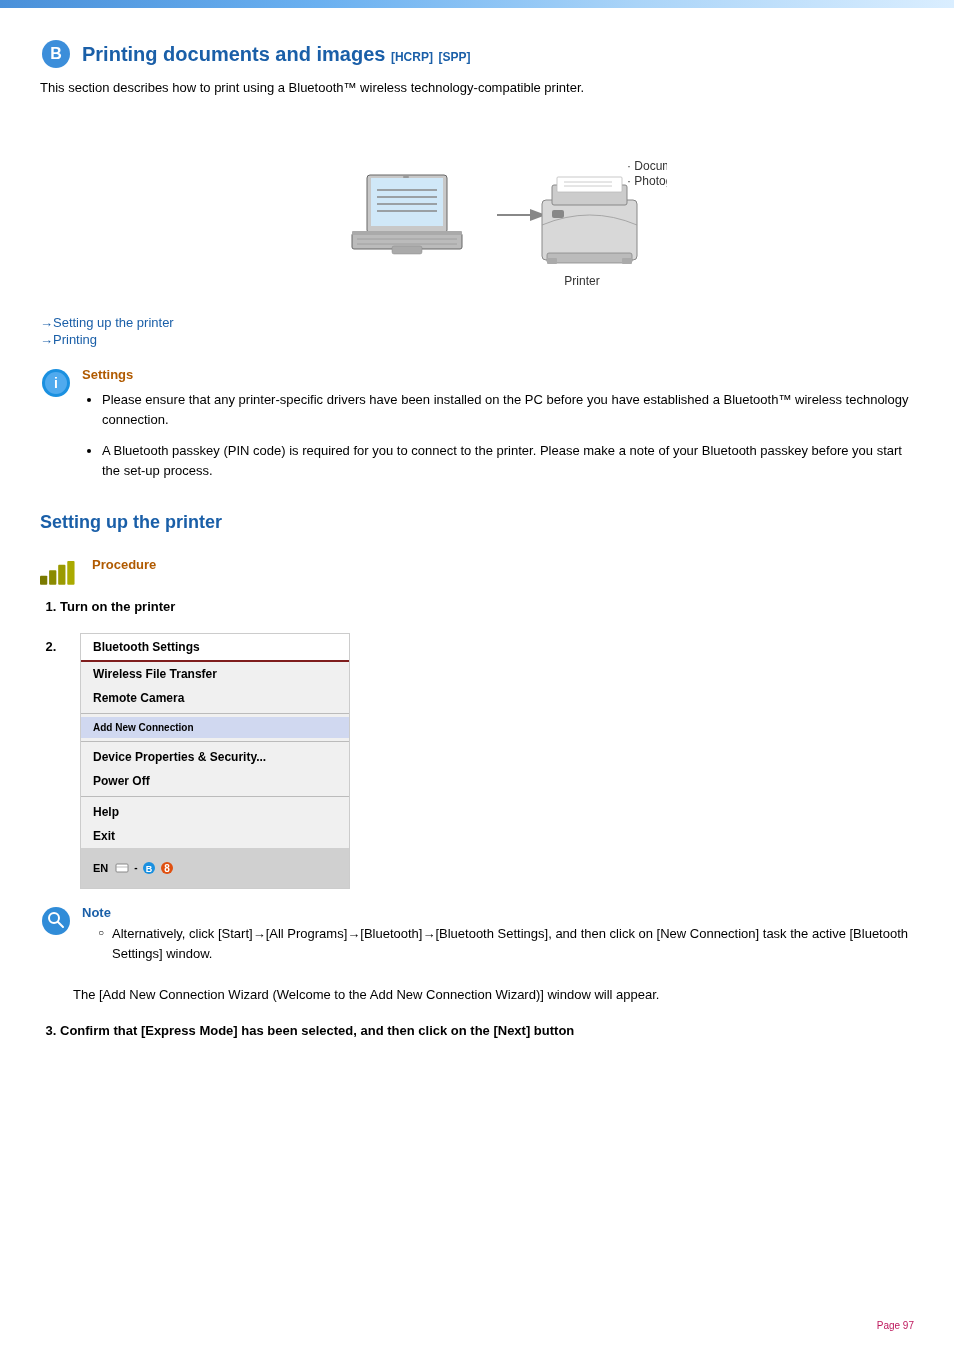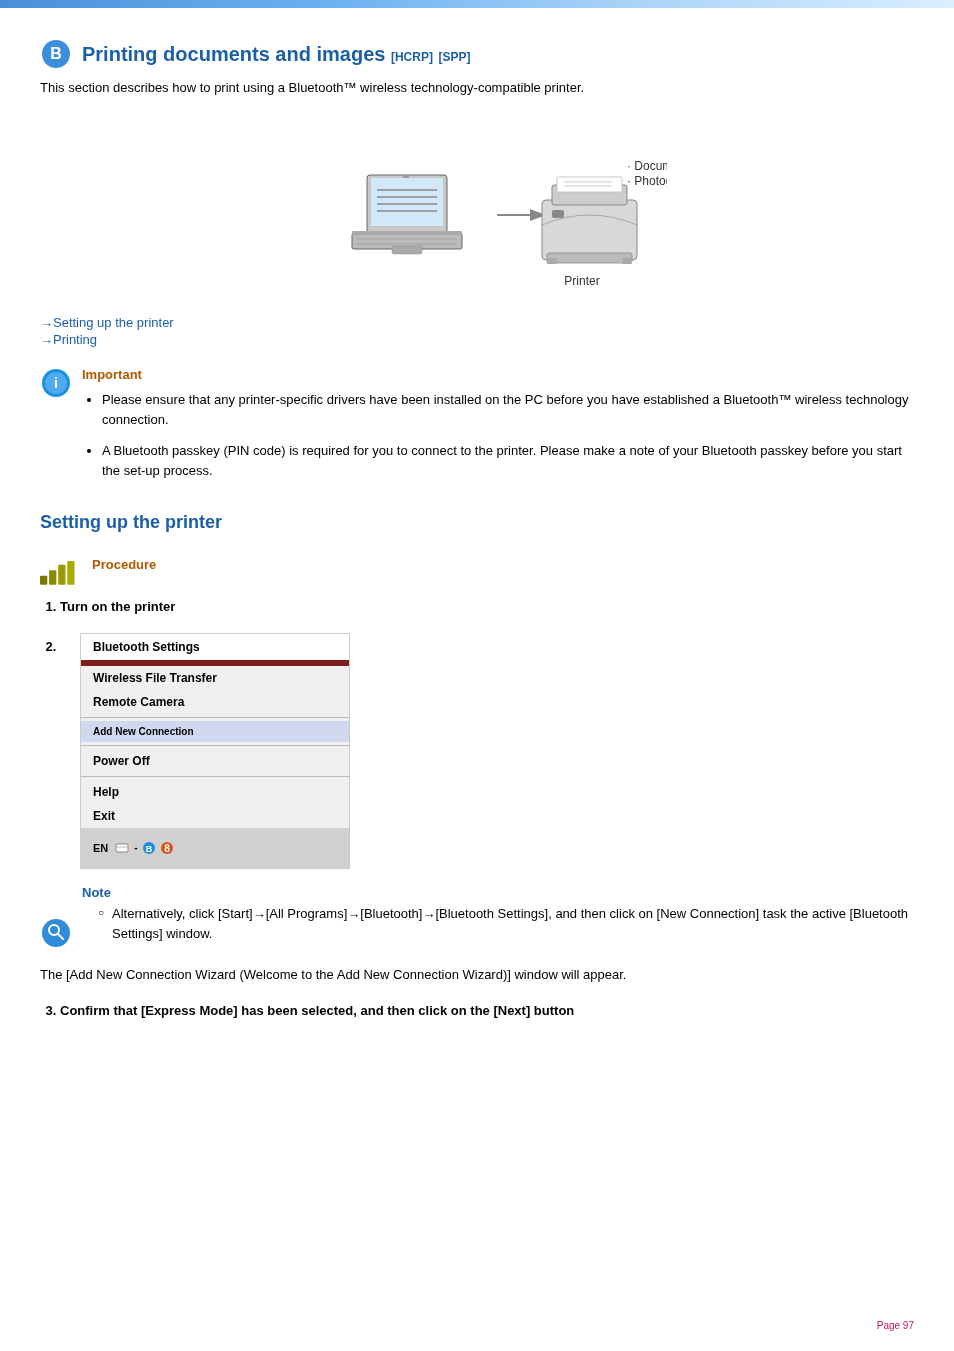--- a/index.html
+++ b/index.html
@@ -129,21 +129,21 @@
       background: #f0f0f0;
       width: 270px;
       padding: 0;
       font-size: 12px;
     }
     .ctx-header {
       background: #fff;
       padding: 4px 12px;
       font-weight: bold;
       font-size: 12px;
-      border-bottom: 6px solid #7f1d1d;
+      border-bottom: 2px solid #7f1d1d;
     }
     .ctx-item {
       padding: 3px 12px;
       background: #f0f0f0;
       font-size: 12px;
       cursor: default;
     }
     .ctx-item.highlighted {
       background: #d0d8f0;
       font-size: 10px;
@@ -155,21 +155,21 @@
     .ctx-footer {
       background: #d0d0d0;
       padding: 12px 12px;
       font-size: 11px;
       display: flex;
       align-items: center;
       gap: 6px;
     }
     .note-box {
       display: flex;
-      align-items: flex-end;
+      align-items: flex-start;
       margin-bottom: 16px;
     }
     .note-icon {
       width: 32px;
       height: 32px;
       margin-right: 10px;
       flex-shrink: 0;
     }
     .note-label {
       font-size: 13px;
@@ -193,20 +193,21 @@
       content: "○";
       position: absolute;
       left: 0;
       font-size: 10px;
       top: 1px;
     }
     .paragraph-text {
       font-size: 13px;
       line-height: 1.5;
       margin-bottom: 16px;
+      margin-left: 33px;
     }
     .page-number {
       position: absolute;
       bottom: 20px;
       right: 40px;
       font-size: 10px;
       color: #be185d;
       text-align: center;
     }
   </style>
@@ -299,21 +300,21 @@
     </a>
   </div>
 
   <div class="important-box">
     <svg class="important-icon" viewBox="0 0 32 32" xmlns="http://www.w3.org/2000/svg">
       <circle cx="16" cy="16" r="14" fill="#1a90e0"></circle>
       <circle cx="16" cy="16" r="11" fill="#50aaee"></circle>
       <text x="16" y="21" text-anchor="middle" fill="white" font-size="14" font-weight="bold" font-family="Arial">i</text>
     </svg>
     <div class="important-content">
-      <div class="important-label">Important</div>
+      <div class="important-label">Settings</div>
       <ul class="bullet-list">
         <li>Please ensure that any printer-specific drivers have been installed on the PC before you have established a Bluetooth™ wireless technology connection.</li>
         <li>A Bluetooth passkey (PIN code) is required for you to connect to the printer. Please make a note of your Bluetooth passkey before you start the set-up process.</li>
       </ul>
     </div>
   </div>
 
   <h2 class="section-title">Setting up the printer</h2>
 
   <div class="procedure-box">
@@ -334,20 +335,21 @@
     <li>
 
       
       <div class="context-menu-img">
         <div class="ctx-header">Bluetooth Settings</div>
         <div class="ctx-item">Wireless File Transfer</div>
         <div class="ctx-item">Remote Camera</div>
         <div class="ctx-separator"></div>
         <div class="ctx-item highlighted">Add New Connection</div>
         <div class="ctx-separator"></div>
+        <div class="ctx-item">Device Properties &amp; Security...</div>
         <div class="ctx-item">Power Off</div>
         <div class="ctx-separator"></div>
         <div class="ctx-item">Help</div>
         <div class="ctx-item">Exit</div>
         <div class="ctx-footer">
           <span>EN</span>
           <span style="display:flex;gap:4px;align-items:center;">
 
             <svg width="16" height="12" viewBox="0 0 16 12">
                 <rect x="2" y="2" width="12" height="8" rx="1" fill="#fff" stroke="#888" stroke-width="1"></rect>

